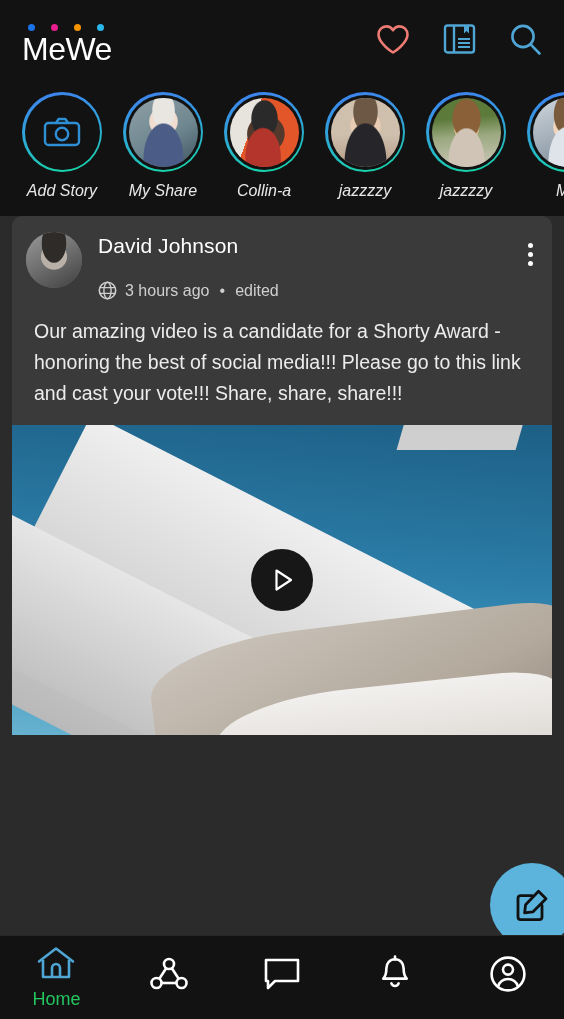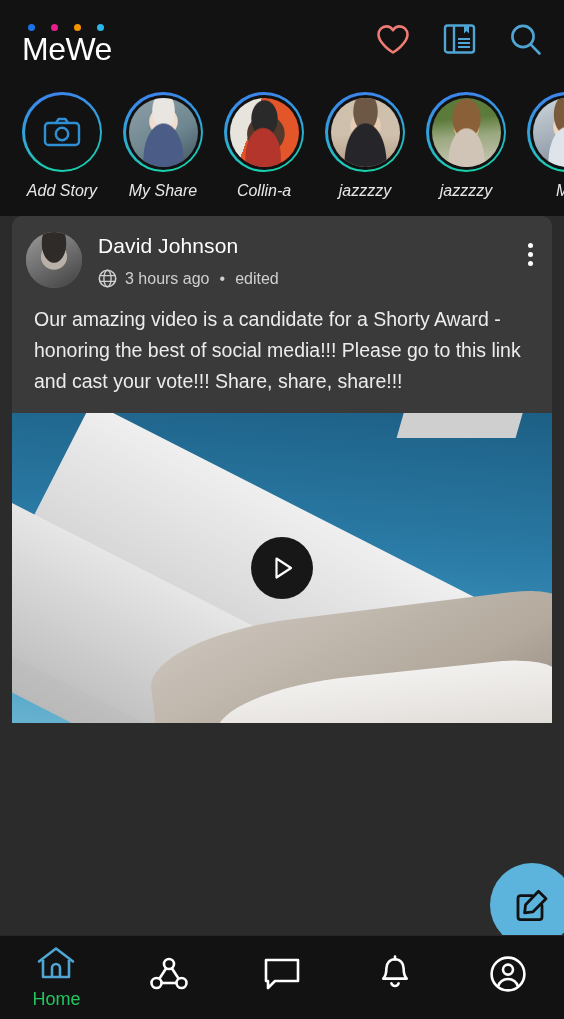--- a/index.html
+++ b/index.html
@@ -65,21 +65,21 @@
   }
   .feed-label{ font-size:20px; color:#9b9b9b; }
 
   
   .feedarea{ background:#2b2b2b; flex:1 1 auto; position:relative; overflow:hidden; padding:0 12px; }
   .post{ background:#3a3a3a; border-radius:10px 10px 0 0; overflow:hidden; }
   .post-head{ display:flex; align-items:flex-start; padding:16px 6px 0 14px; position:relative; }
   .post-av{ width:56px; height:56px; border-radius:50%; overflow:hidden; position:relative; flex:0 0 56px; background:#6d6d6d; }
   .post-names{ margin-left:16px; flex:1 1 auto; padding-top:2px; }
   .post-author{ font-size:21px; font-weight:400; color:#fff; letter-spacing:.1px; }
-  .post-meta{ display:flex; align-items:center; gap:8px; margin-top:11px; color:#cfcfcf; font-size:16px; }
+  .post-meta{ display:flex; align-items:center; gap:8px; margin-top:23px; color:#cfcfcf; font-size:16px; }
   .dotsep{ font-size:16px; color:#cfcfcf; padding:0 2px; }
   .kebab{ width:32px; height:40px; display:flex; flex-direction:column; align-items:center; justify-content:center; gap:4px; cursor:pointer; flex:0 0 32px; margin-top:2px; }
   .kebab i{ width:5px; height:5px; border-radius:50%; background:#fff; display:block; }
   .post-text{ padding:16px 22px 16px 22px; font-size:19.5px; line-height:31px; color:#ececec; }
 
   
   .media{ position:relative; width:540px; height:310px; overflow:hidden; background:#1b5e86; }
   .sky{
     position:absolute; inset:0;
     background:linear-gradient(185deg,#1d5f85 0%,#2a7ba6 42%,#3f97bf 72%,#67b2cf 100%);

